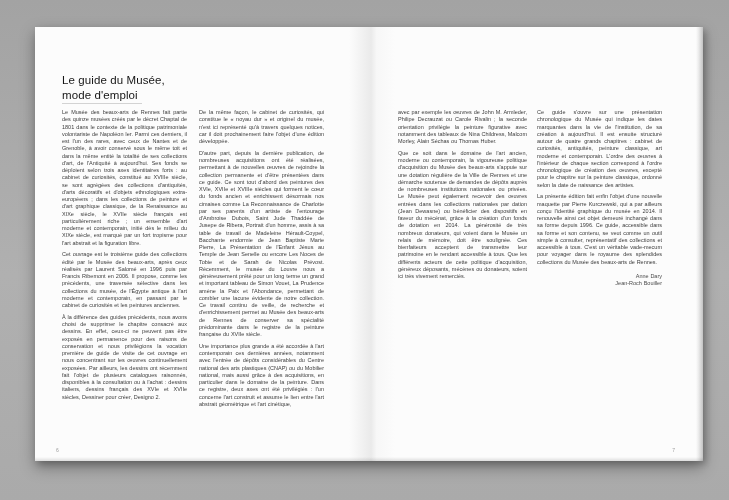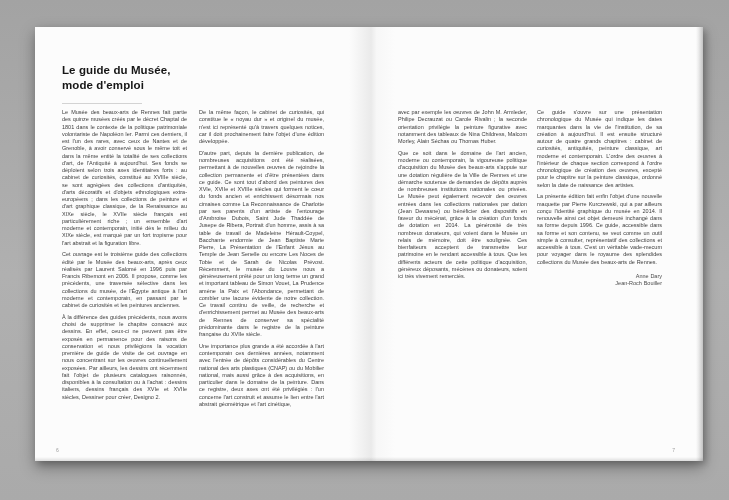--- a/index.html
+++ b/index.html
@@ -27,22 +27,22 @@
   }
   .page-edge-right {
     position: absolute; right: 0; top: 0; width: 7px; height: 100%;
     background: linear-gradient(90deg, #fcfcfc 0%, #ececec 35%, #d6d6d6 70%, #c2c2c2 100%);
   }
   .page-edge-bottom {
     position: absolute; left: 0; bottom: 0; width: 100%; height: 4px;
     background: linear-gradient(180deg, rgba(0,0,0,0) 0%, rgba(0,0,0,0.12) 100%);
   }
   .title {
-    position: absolute; left: 27px; top: 36px; margin: 0;
-    font-size: 11.5px; font-weight: bold; line-height: 14.5px;
+    position: absolute; left: 27px; top: 46px; margin: 0;
+    font-size: 11.5px; font-weight: normal; line-height: 14.5px;
     letter-spacing: 0.1px; color: #161616; white-space: pre-line;
   }
   .title-rule {
     position: absolute; left: 27px; top: 76px; width: 80px; height: 0;
     border: 0; border-top: 1px solid #d3d3d3; margin: 0;
   }
   .col {
     position: absolute; top: 82px;
     font-size: 5.5px; line-height: 7.25px; color: #3c3c3c;
     text-align: justify; word-spacing: 0.2px;

